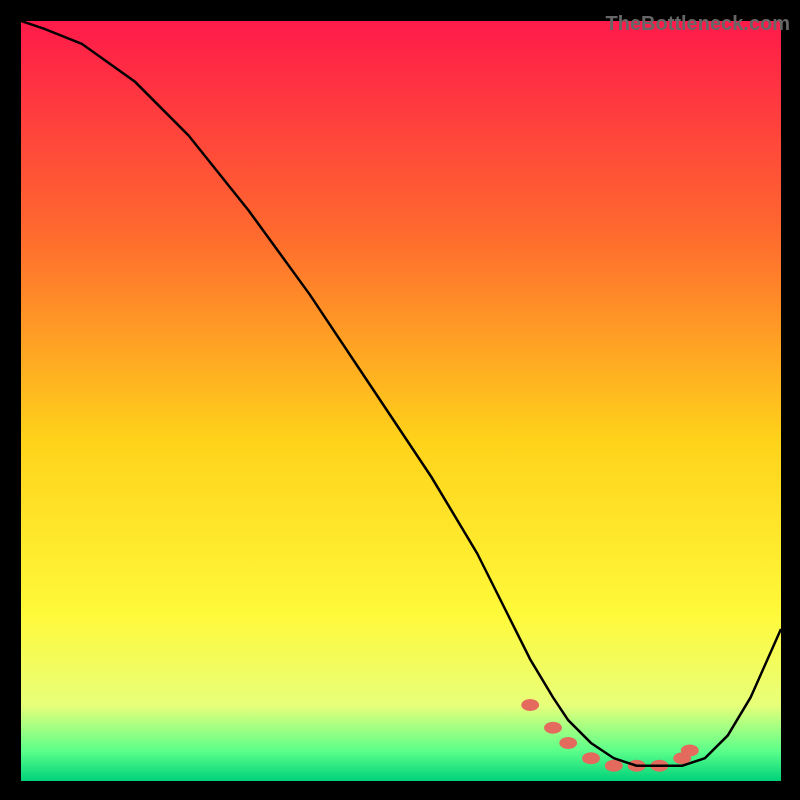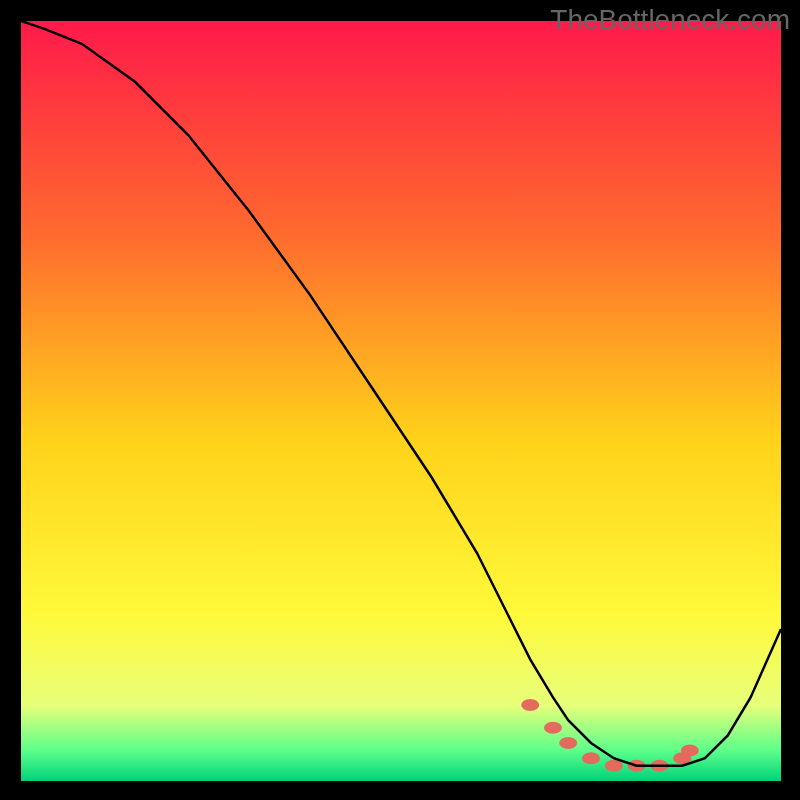--- a/index.html
+++ b/index.html
@@ -12,25 +12,25 @@
     font-family: Arial, sans-serif;
   }
   .frame {
     position: relative;
     width: 800px;
     height: 800px;
     background: #000;
   }
   .watermark {
     position: absolute;
-    top: 4px;
+    top: 12px;
     right: 10px;
     color: #666;
-    font-size: 28px;
-    font-weight: 400;
+    font-size: 20px;
+    font-weight: 700;
     z-index: 10;
   }
   .plot {
     position: absolute;
     left: 21px;
     top: 21px;
     width: 760px;
     height: 760px;
     overflow: hidden;
   }

